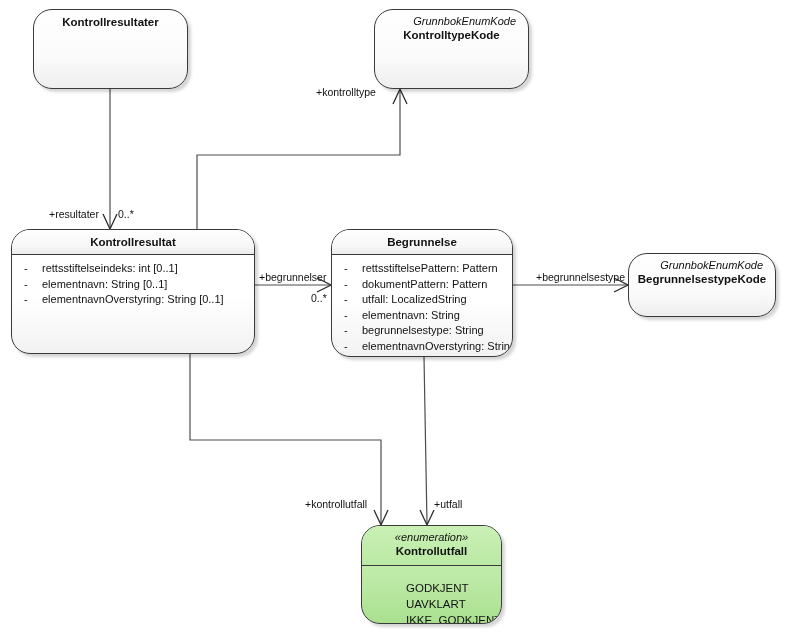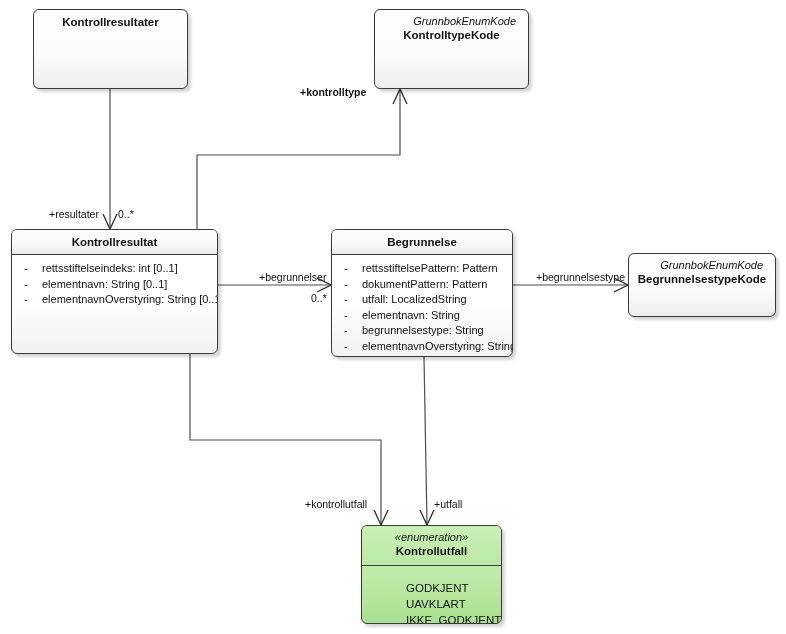--- a/index.html
+++ b/index.html
@@ -17,21 +17,21 @@
     height: 634px;
     background: #ffffff;
     overflow: hidden;
   }
 
   
   .uml-box {
     position: absolute;
     box-sizing: border-box;
     border: 1px solid #3a3a3a;
-    border-radius: 6px;
+    border-radius: 19px;
     background: linear-gradient(to bottom, #ffffff 0%, #ffffff 55%, #f2f2f2 100%);
     box-shadow: 3px 3px 3px rgba(0,0,0,0.17);
     overflow: hidden;
   }
   .uml-box.plain {
     background: linear-gradient(to bottom, #ffffff 0%, #fbfbfb 60%, #eeeeee 100%);
   }
   .uml-box.green {
     background: linear-gradient(to bottom, #c9f0b5 0%, #bdeaa6 55%, #a9e08f 100%);
     border-color: #3a3a3a;
@@ -151,21 +151,21 @@
     <path class="conn-line" d="M 190,354 L 190,440 L 381,440 L 381,524"></path>
     <path class="conn-head" d="M 374,510 L 381,525 L 388,510"></path>
 
     <path class="conn-line" d="M 424,357 L 427,524"></path>
     <path class="conn-head" d="M 420,510 L 427,525 L 434,510"></path>
   </svg>
 
   <div class="edge-label" style="left:49px; top:208px;">+resultater</div>
   <div class="edge-label" style="left:118px; top:208px;">0..*</div>
 
-  <div class="edge-label" style="left:300px; top:86px;font-weight:bold;">+kontrolltype</div>
+  <div class="edge-label" style="left:316px; top:86px;">+kontrolltype</div>
 
   <div class="edge-label" style="left:259px; top:271px;">+begrunnelser</div>
   <div class="edge-label" style="left:311px; top:292px;">0..*</div>
 
   <div class="edge-label" style="left:536px; top:271px;">+begrunnelsestype</div>
 
   <div class="edge-label" style="left:305px; top:498px;">+kontrollutfall</div>
 
   <div class="edge-label" style="left:434px; top:498px;">+utfall</div>
 
@@ -175,21 +175,21 @@
     </div>
   </div>
 
   <div class="uml-box plain" style="left:374px; top:9px; width:155px; height:80px;">
     <div class="box-header">
       <span class="stereotype right">GrunnbokEnumKode</span>
       <span class="class-name">KontrolltypeKode</span>
     </div>
   </div>
 
-  <div class="uml-box" style="left:11px; top:229px; width:207px; height:125px;">
+  <div class="uml-box" style="left:11px; top:229px; width:244px; height:125px;">
     <div class="box-header with-divider headshade" style="height:25px;">
       <span class="class-name">Kontrollresultat</span>
     </div>
     <ul class="attr-list">
       <li>
         <span class="attr-vis">-</span><span>rettsstiftelseindeks: int [0..1]</span>
       </li>
       <li>
         <span class="attr-vis">-</span><span>elementnavn: String [0..1]</span>
       </li>

